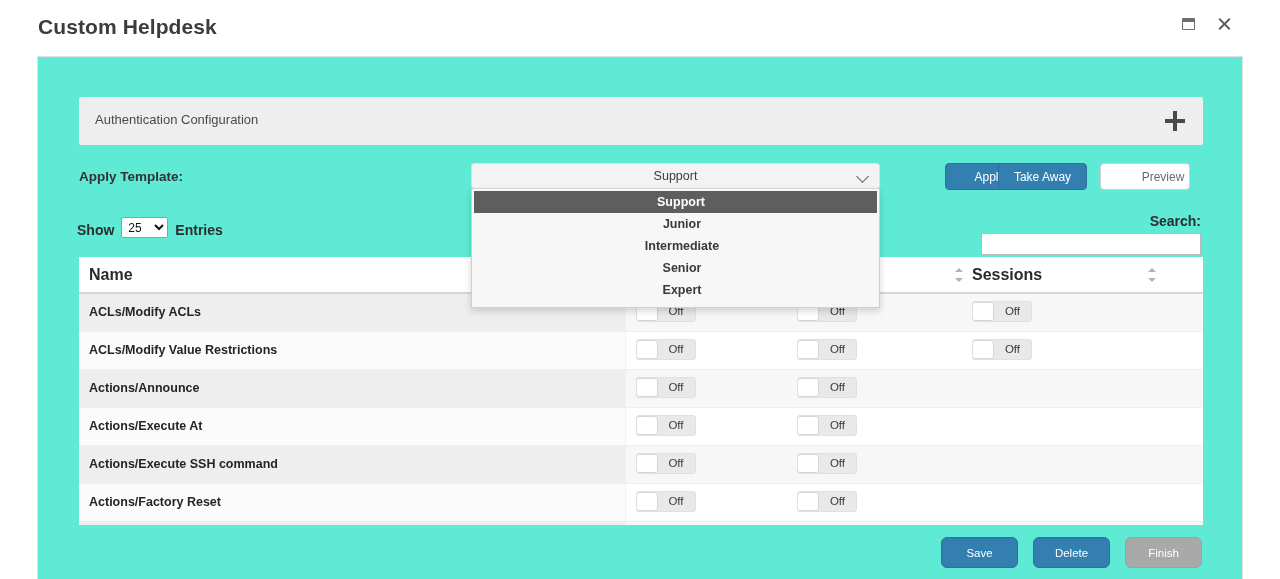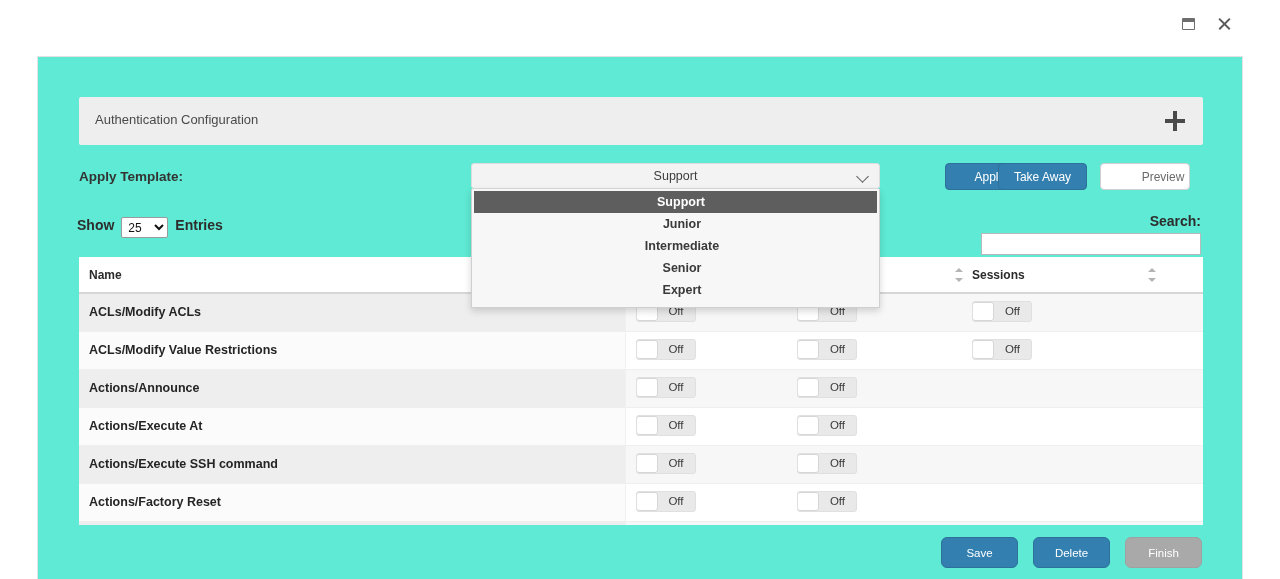--- a/index.html
+++ b/index.html
@@ -194,21 +194,21 @@
   }
   #btn-apply    { left: 907px; top: 106px; width: 89px; }
   #btn-takeaway { left: 960px; top: 106px; width: 89px; }
   #btn-preview  { left: 1062px; top: 106px; width: 90px; padding-left: 36px; }
 
   
   .show-entries {
     position: absolute;
     left: 39px; top: 160px;
     display: flex;
-    align-items: flex-start;
+    align-items: flex-end;
     gap: 7px;
     font-size: 14px;
     font-weight: bold;
     color: #2d2d2d;
   }
   .entries-select {
     font-family: "Liberation Sans", sans-serif;
     font-size: 12px;
     font-weight: normal;
     height: 21px;
@@ -249,21 +249,21 @@
     width: 1124px; height: 268px;
     overflow: hidden;
   }
   table.grid {
     width: 1124px;
     border-collapse: collapse;
     table-layout: fixed;
   }
   table.grid th {
     height: 36px;
-    font-size: 12px;
+    font-size: 16px;
     font-weight: bold;
     color: #2b2b2b;
     text-align: left;
     padding: 0 0 0 10px;
     border-bottom: 2px solid #d6d6d6;
     position: relative;
     background: #ffffff;
     cursor: pointer;
     vertical-align: middle;
   }
@@ -346,20 +346,21 @@
   }
   .fbtn.primary { background: #3380b0; color: #fff; border-color: #2d7099; }
   .fbtn.grey    { background: #a9a9a9; color: #fff; border-color: #a0a0a0; }
 </style>
 </head>
 <body>
 
 <div class="window">
 
   <div class="titlebar">
+    <div class="app-title">Custom Helpdesk</div>
     <div class="win-controls">
       <div class="win-btn">
         <div class="restore-glyph"></div>
       </div>
       <div class="win-btn">
         <div class="close-glyph"></div>
       </div>
     </div>
   </div>
 

